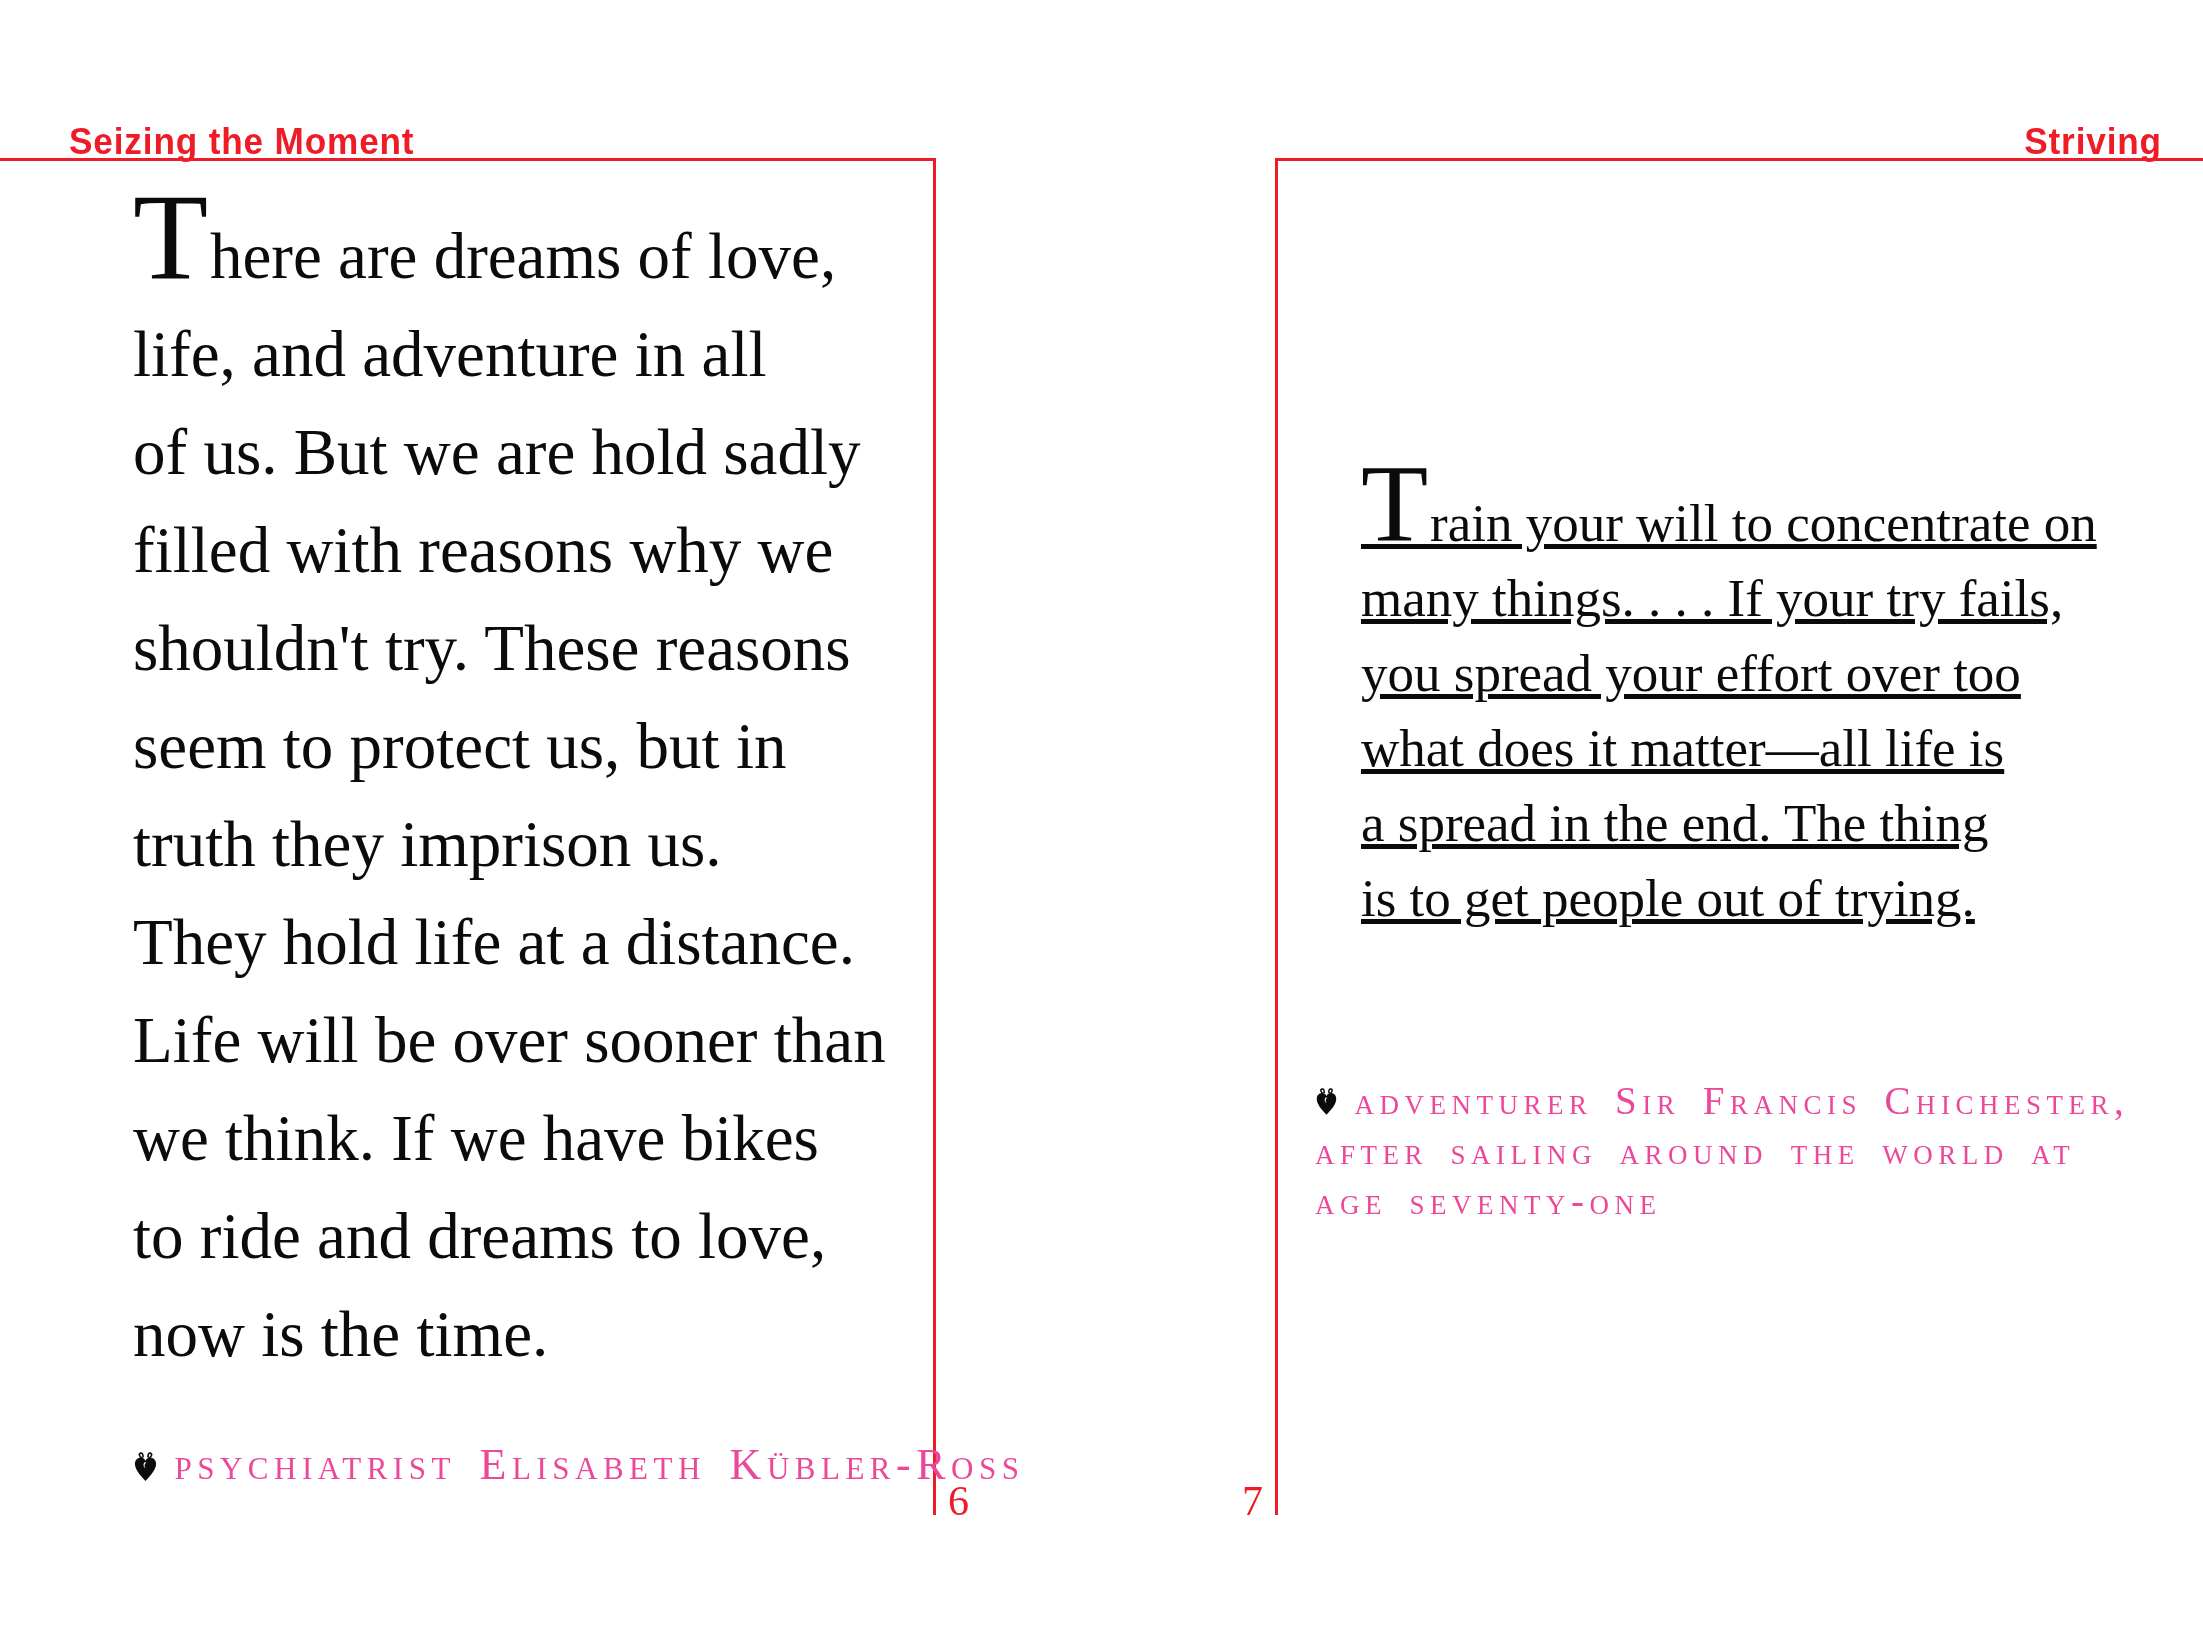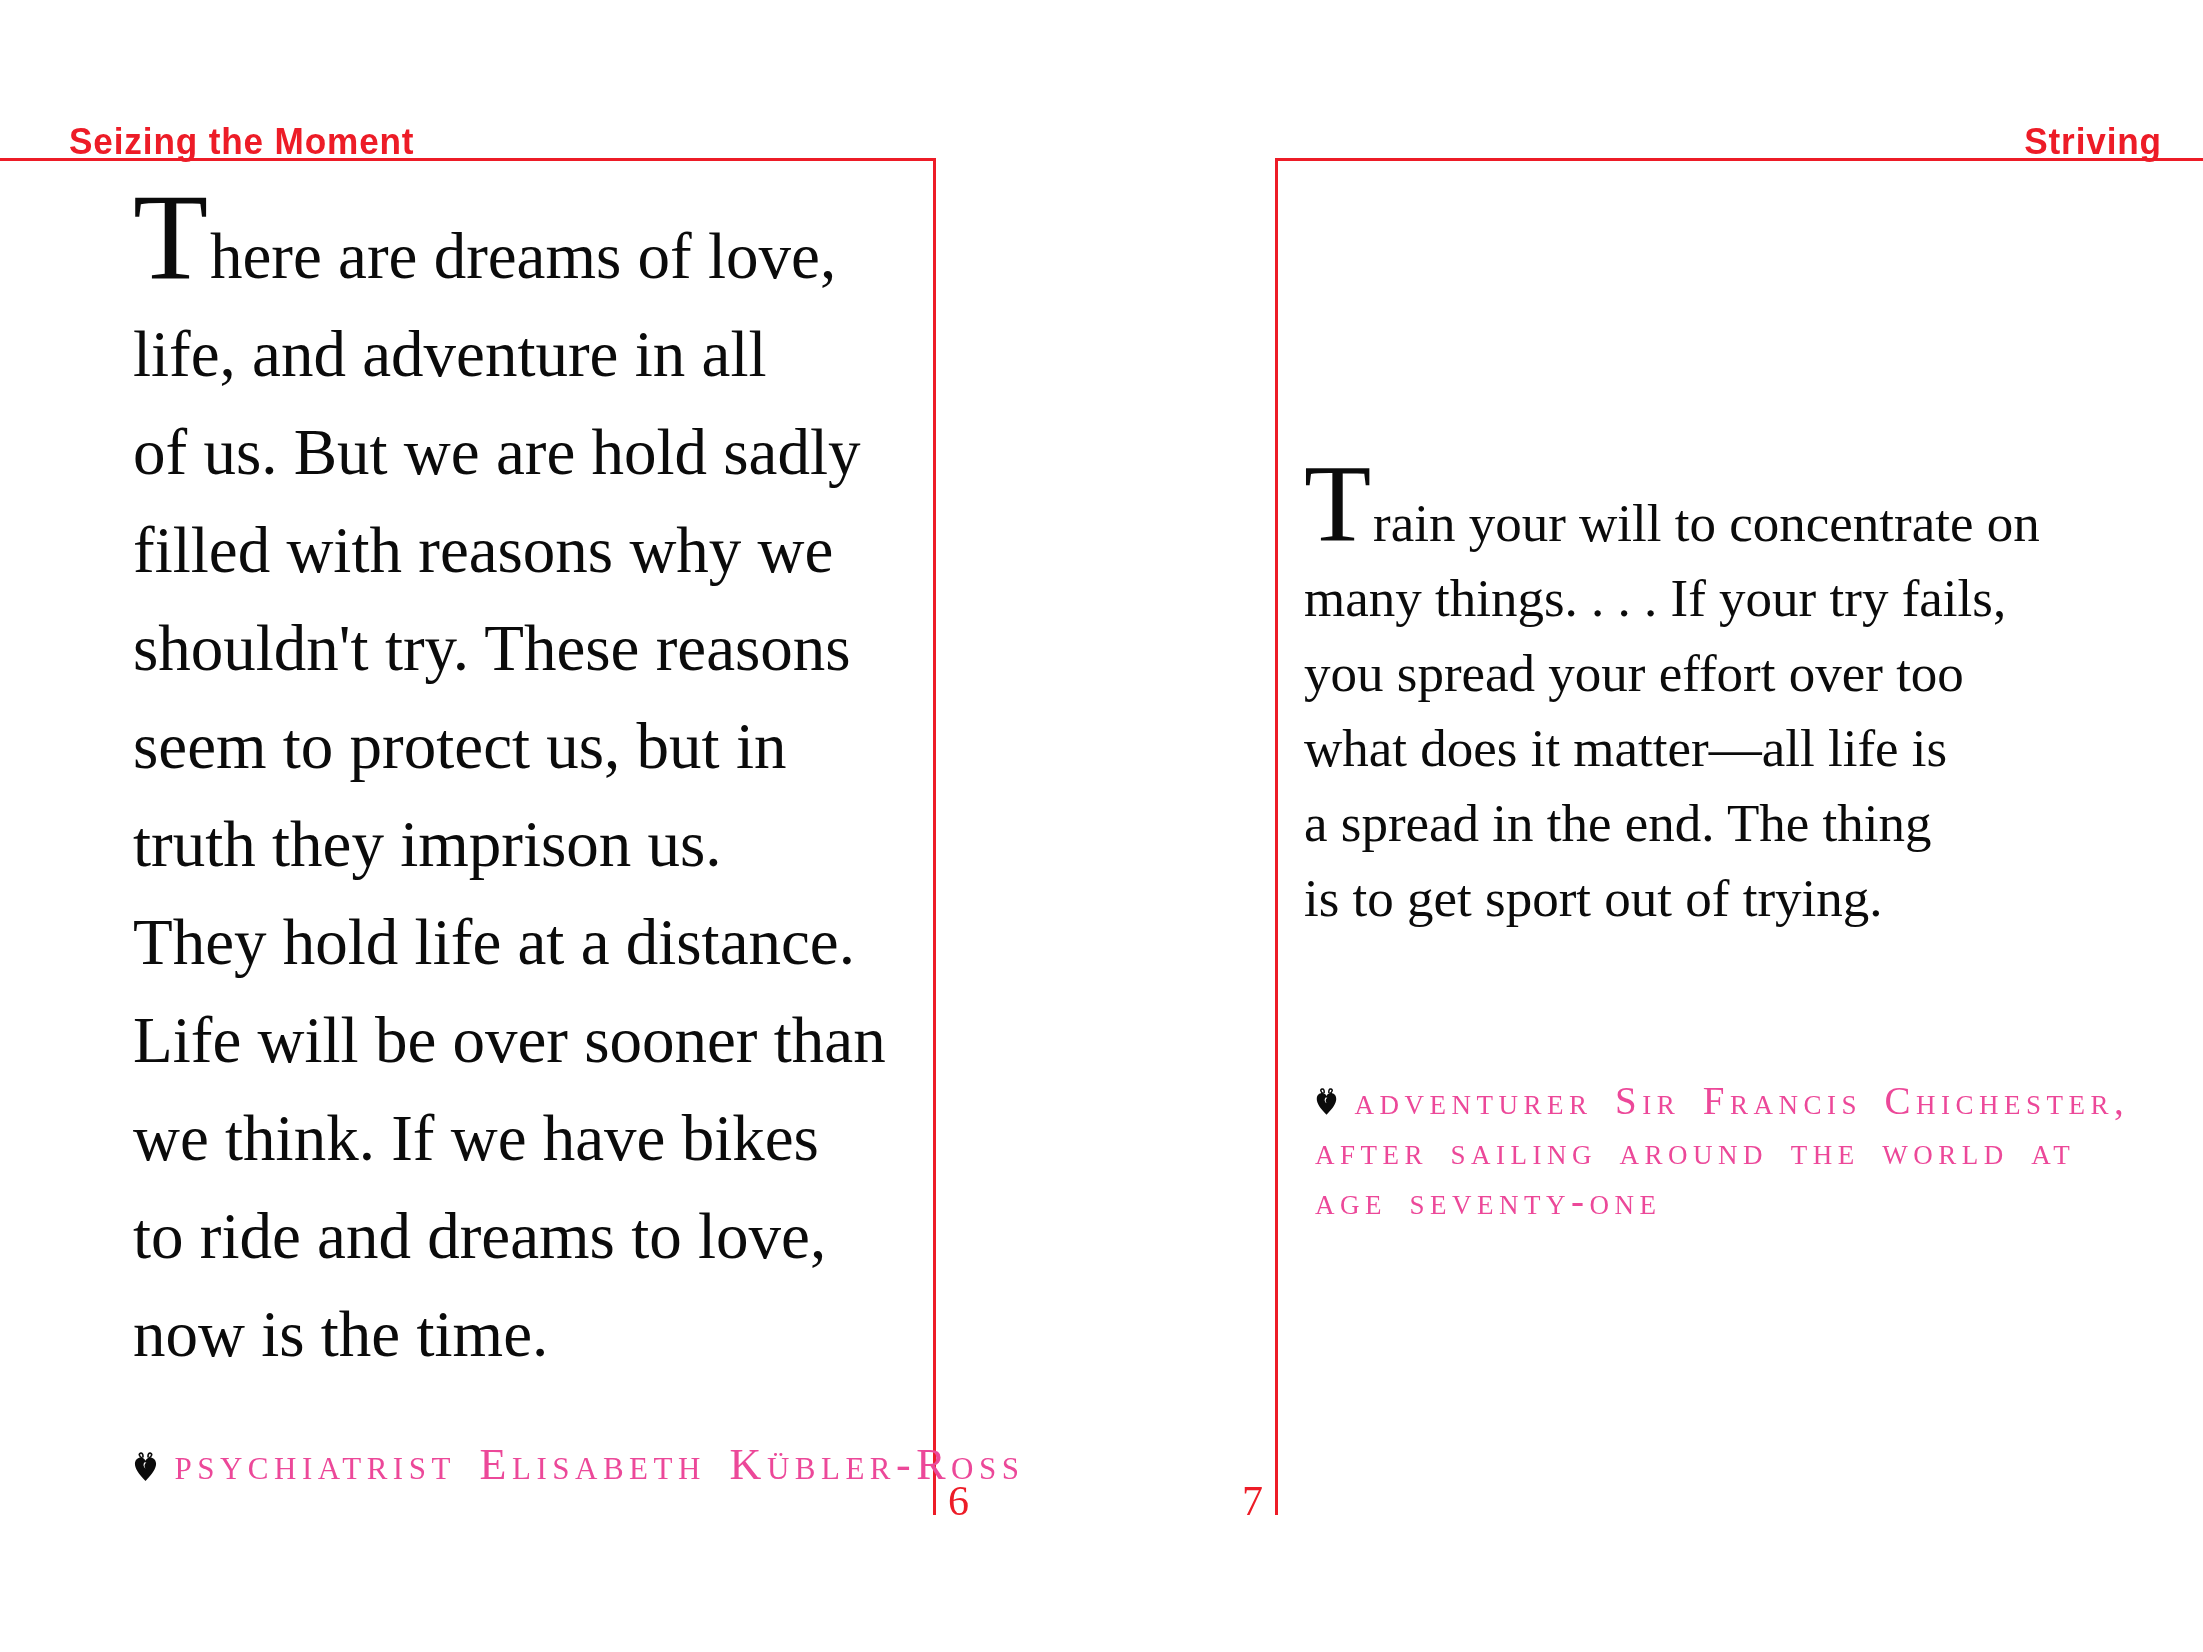--- a/index.html
+++ b/index.html
@@ -28,21 +28,21 @@
     line-height: 37px;
     letter-spacing: 0.9px;
     color: #ed1c27;
     white-space: nowrap;
   }
   .head-left  { left: 69px;  top: 123px; transform: scaleX(0.95); transform-origin: left bottom; }
   .head-right { right: 64px; top: 123px; transform: scaleX(0.95); transform-origin: right bottom; }
   
   .quote { position: absolute; white-space: nowrap; }
   .quote-left  { left: 133px;  top: 207px; font-size: 65px; line-height: 98px; }
-  .quote-right { left: 1304px; top: 486px; font-size: 53px; line-height: 75px; }
+  .quote-right { left: 1361px; top: 486px; font-size: 53px; line-height: 75px; text-decoration: underline; }
   .quote div { white-space: nowrap; }
   .dropcap { line-height: 0.9px; letter-spacing: 1.8px; }
   .quote-left  .dropcap { font-size: 123px; }
   .quote-right .dropcap { font-size: 110px; }
   
   .attribution {
     position: absolute;
     font-variant-caps: small-caps;
     font-variant: small-caps;
     letter-spacing: 5.5px;
@@ -102,21 +102,21 @@
       <path d="M12 10.5 C10.2 12.4 10.6 15.6 13.2 17.2 C11.3 14.9 11.8 12.1 14 10.8 Z" fill="#ffffff"></path>
     </svg></span><span>psychiatrist Elisabeth Kübler-Ross</span>
   </div>
 
   <div class="quote quote-right">
     <div><span class="dropcap">T</span><span>rain your will to concentrate on</span></div>
     <div>many things. . . . If your try fails,</div>
     <div>you spread your effort over too</div>
     <div>what does it matter—all life is</div>
     <div>a spread in the end. The thing</div>
-    <div>is to get sport out of trying.</div>
+    <div>is to get people out of trying.</div>
   </div>
 
   <div class="attribution attr-right">
     <div>
       <span class="fleuron-wrap"><svg viewBox="0 0 26 32" xmlns="http://www.w3.org/2000/svg">
         <path d="M13 30 C5.5 22.5 2 17 2 12.2 C2 8 5 5.6 8.2 5.6 C10.4 5.6 12.2 7 13 9 C13.8 7 15.6 5.6 17.8 5.6 C21 5.6 24 8 24 12.2 C24 17 20.5 22.5 13 30 Z" fill="#0b0b0b"></path>
         <path d="M9.5 6.2 C6.2 4.2 5.6 1.6 8.1 1.1 C10 0.7 10.6 3 10.3 5.4" fill="none" stroke="#0b0b0b" stroke-width="1.7"></path>
         <path d="M16.5 6.2 C19.8 4.2 20.4 1.6 17.9 1.1 C16 0.7 15.4 3 15.7 5.4" fill="none" stroke="#0b0b0b" stroke-width="1.7"></path>
         <path d="M12 10.5 C10.2 12.4 10.6 15.6 13.2 17.2 C11.3 14.9 11.8 12.1 14 10.8 Z" fill="#ffffff"></path>
       </svg></span><span>adventurer Sir Francis Chichester,</span>

